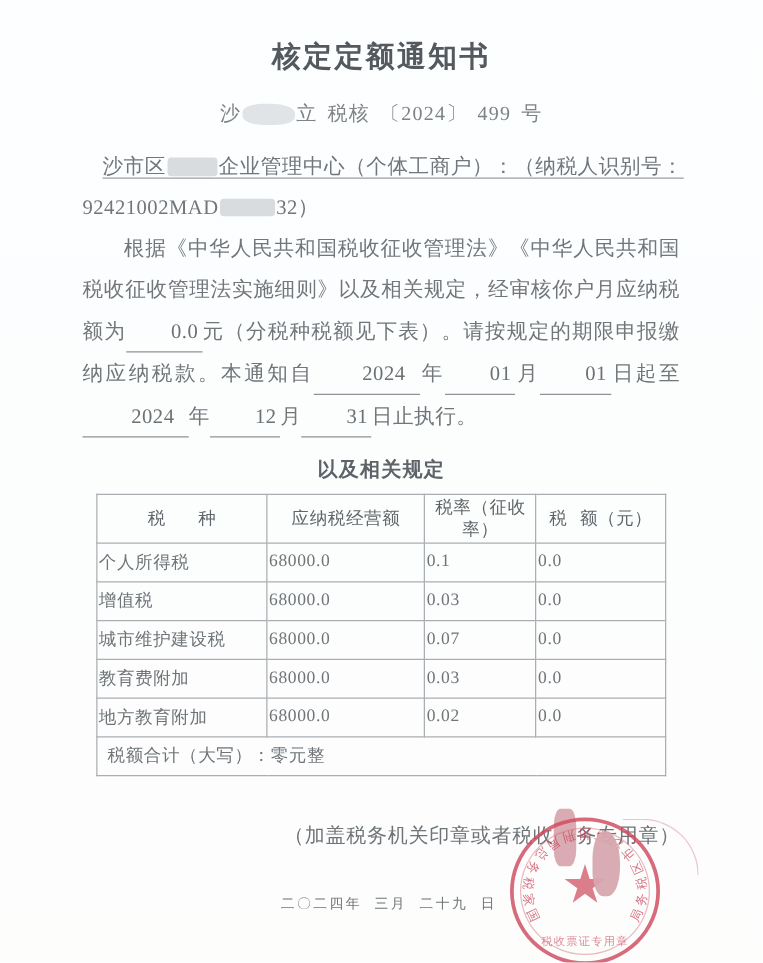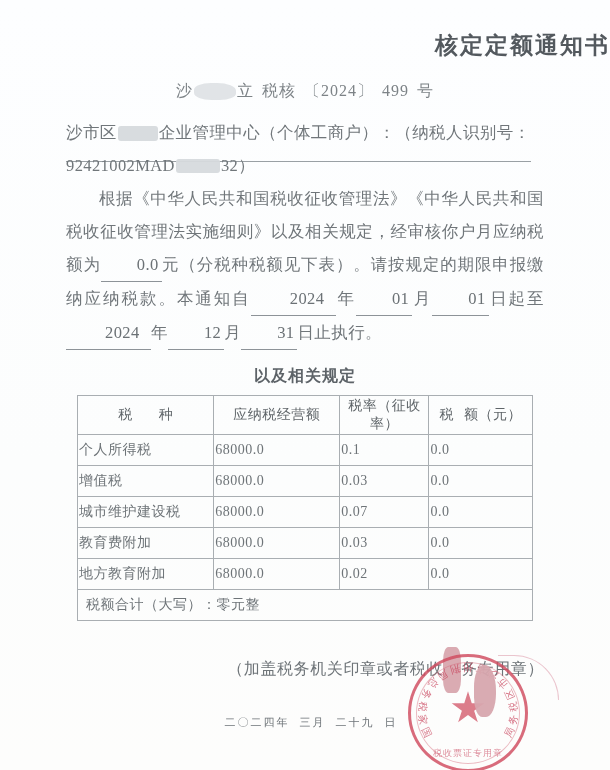--- a/index.html
+++ b/index.html
@@ -17,21 +17,21 @@
   }
   .page {
     position: relative;
     width: 610px;
     height: 770px;
     background: linear-gradient(180deg, #fdfeff 0%, #fcfdfd 60%, #fdfdfc 100%);
   }
 
   
   .doc-title {
-    text-align: right;
+    text-align: center;
     font-size: 23px;
     font-weight: bold;
     letter-spacing: 2px;
     color: #53595e;
     padding-top: 30px;
     font-family: "DejaVu Serif", "Liberation Serif", serif;
   }
   .doc-subtitle {
     text-align: center;
     font-size: 16px;
@@ -69,21 +69,22 @@
     font-size: 16.5px;
     line-height: 33px;
     letter-spacing: 0.4px;
     color: #70767a;
     text-align: justify;
   }
   .para.indent { text-indent: 33px; }
   .addr-line { white-space: nowrap; }
   .u-underline {
     border-bottom: 1px solid #9aa0a4;
-    padding-bottom: 19px;
+    padding-bottom: 0;
+    margin-left: 16px;
   }
   .fill {
     border-bottom: 1px solid #8d9398;
     display: inline-block;
     text-align: center;
     font-family: "Liberation Serif", "DejaVu Serif", serif;
     color: #6b7175;
     padding: 0 3px;
   }
   .fill.w-amount { min-width: 38px; }

